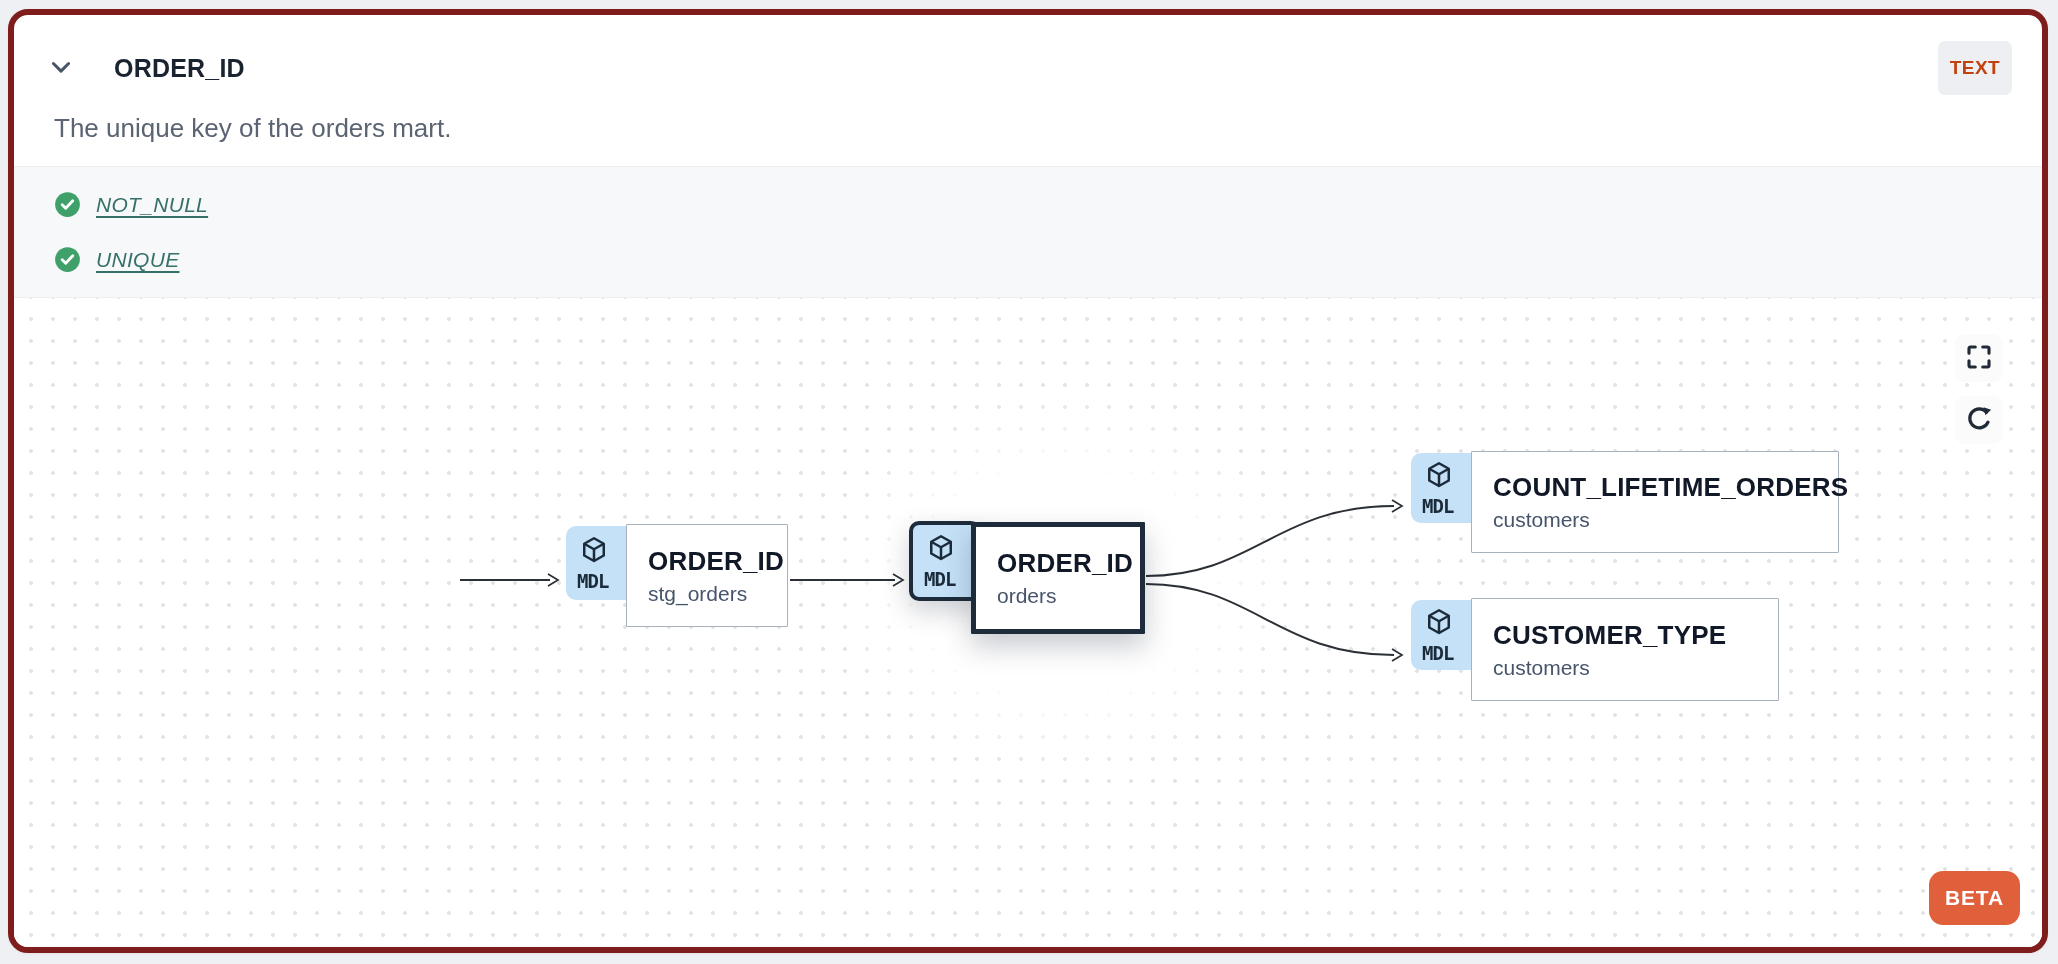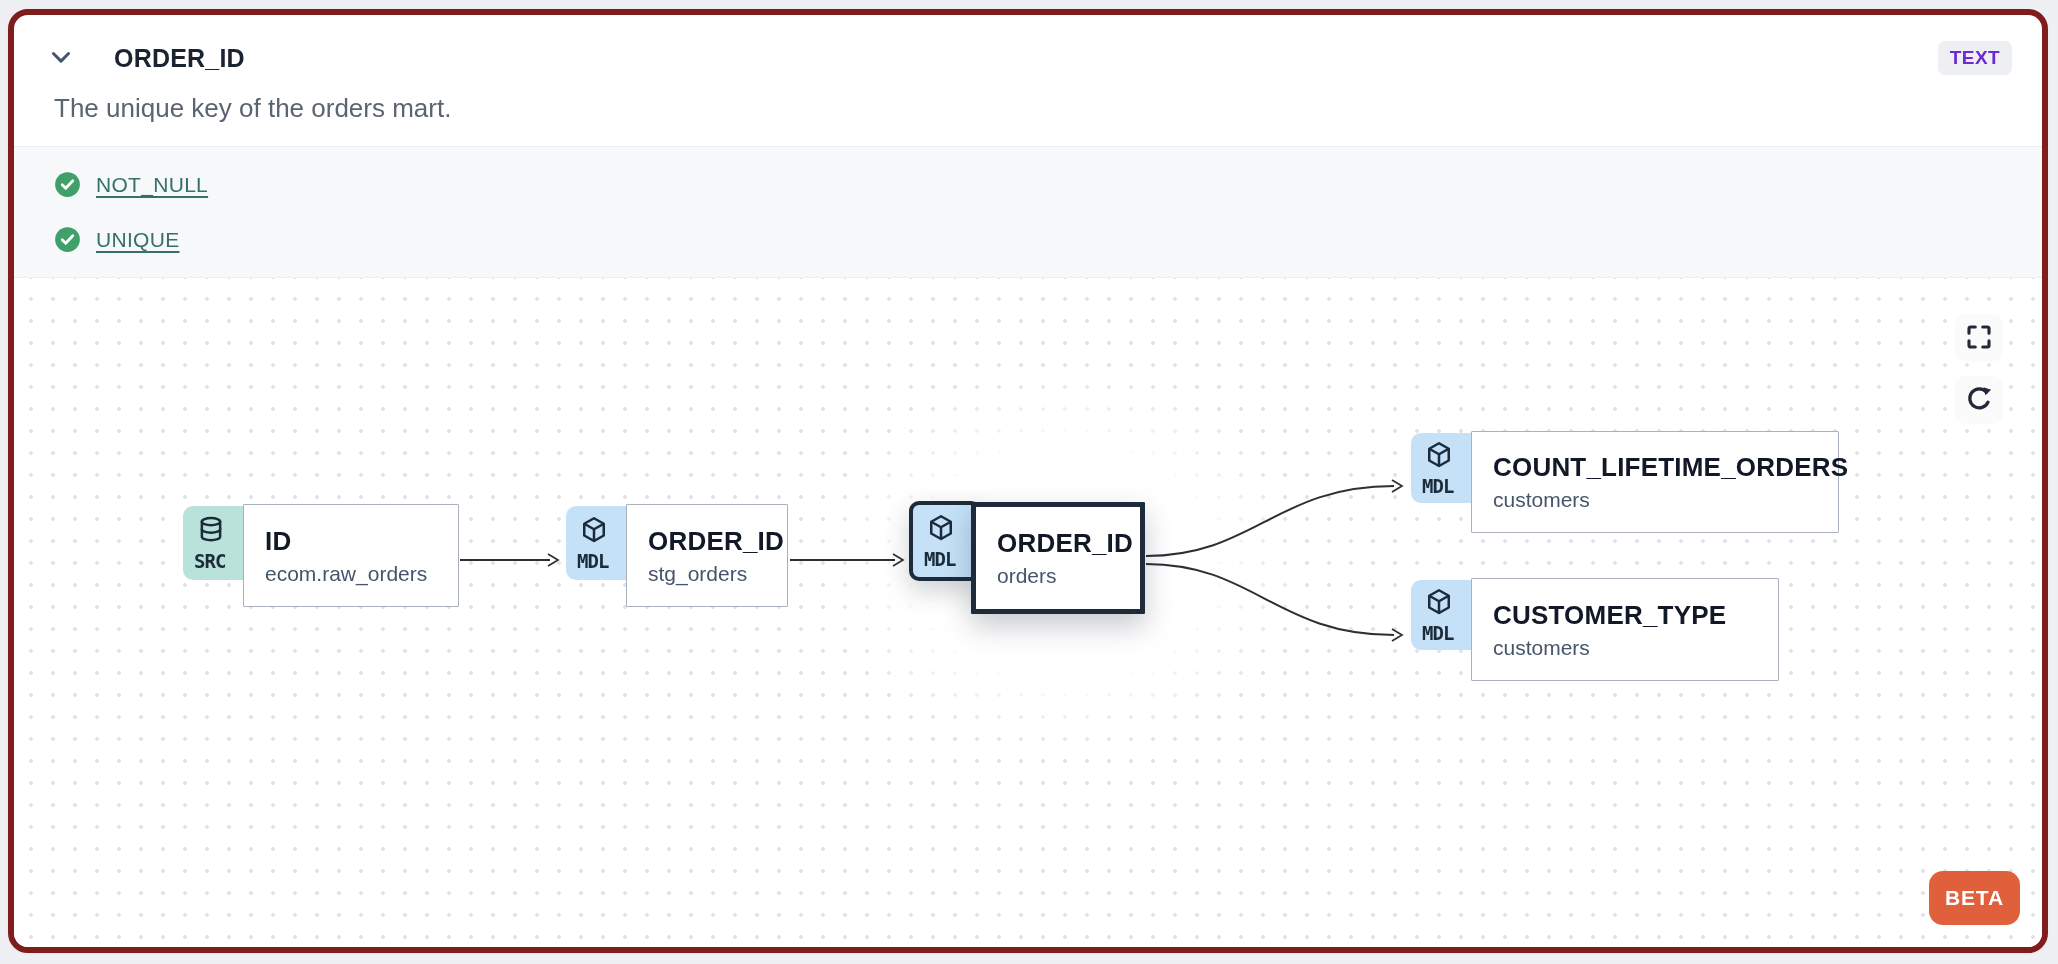--- a/index.html
+++ b/index.html
@@ -28,41 +28,41 @@
     width: 34px; height: 34px; border: none; background: transparent;
     display: flex; align-items: center; justify-content: center;
     cursor: pointer;
   }
   .page-title {
     font-size: 25px; font-weight: 600; letter-spacing: 0.2px;
     margin-left: 36px; color: #1a2330;
   }
   .header-spacer { flex: 1; }
   .type-badge {
-    background: #edeff2; color: #6d28d9;
+    background: #edeff2; color: #c2410c;
     font-size: 19px; font-weight: 600; letter-spacing: 0.4px;
-    padding: 6px 12px; border-radius: 7px;
+    padding: 16px 12px; border-radius: 7px;
   }
   .description {
     font-size: 26px; color: #5b6472;
     padding: 12px 30px 22px 40px;
   }
   
   .tests-section {
     background: #f7f8fa;
     border-top: 1px solid #eceef1;
     border-bottom: 1px solid #eceef1;
     padding: 24px 40px;
     display: flex; flex-direction: column; gap: 28px;
   }
   .test-row { display: flex; align-items: center; gap: 15px; }
   .test-check { width: 27px; height: 27px; display: block; }
   .test-link {
     font-size: 21px; color: #357069; text-decoration: underline;
-    text-underline-offset: 4px; cursor: pointer; letter-spacing: 0.3px;
+    text-underline-offset: 4px; cursor: pointer; letter-spacing: 0.3px; font-style: italic;
   }
   
   .canvas {
     position: relative; flex: 1; overflow: hidden;
     background-color: #ffffff;
     background-image: radial-gradient(circle, #e2e3e6 1.6px, rgba(0,0,0,0) 1.6px);
     background-size: 22px 22px;
     background-position: 6px 10px;
   }
   .halo {
@@ -181,36 +181,20 @@
         <path class="shaft" d="M776 282 H881"></path>
         <path class="head" d="M879 276 L889 282 L879 288"></path>
 
         <path class="shaft" d="M1132 278 C1240 278 1262 208 1380 208"></path>
         <path class="head" d="M1378 202 L1388 208 L1378 214"></path>
 
         <path class="shaft" d="M1132 286 C1240 286 1262 357 1380 357"></path>
         <path class="head" d="M1378 351 L1388 357 L1378 363"></path>
       </svg>
 
-      <div class="node" style="left:169px; top:226px;">
-        <div class="nbadge src">
-          <span>
-            <svg viewBox="0 0 24 24" fill="none" stroke="#1b2b3a" stroke-width="2" stroke-linecap="round">
-                <ellipse cx="12" cy="5.3" rx="7.3" ry="2.9"></ellipse>
-                <path d="M4.7 5.3 v6 c0 1.6 3.27 2.9 7.3 2.9 s7.3-1.3 7.3-2.9 v-6"></path>
-                <path d="M4.7 11.3 v6 c0 1.6 3.27 2.9 7.3 2.9 s7.3-1.3 7.3-2.9 v-6"></path>
-              </svg>
-          </span>
-          <span class="badge-label">SRC</span>
-        </div>
-        <div class="ncard" style="width:216px; height:103px;">
-          <div class="ntitle">ID</div>
-          <div class="nsub">ecom.raw_orders</div>
-        </div>
-      </div>
 
       <div class="node" style="left:552px; top:226px;">
         <div class="nbadge mdl">
           <span>
             <svg viewBox="0 0 24 24" fill="none" stroke="#1b2b3a" stroke-width="2" stroke-linejoin="round">
                 <path d="M12 2.6 L19.8 7 L12 11.4 L4.2 7 Z"></path>
                 <path d="M4.2 7 V16.4 L12 20.8 V11.4"></path>
                 <path d="M19.8 7 V16.4 L12 20.8"></path>
               </svg>
           </span>

